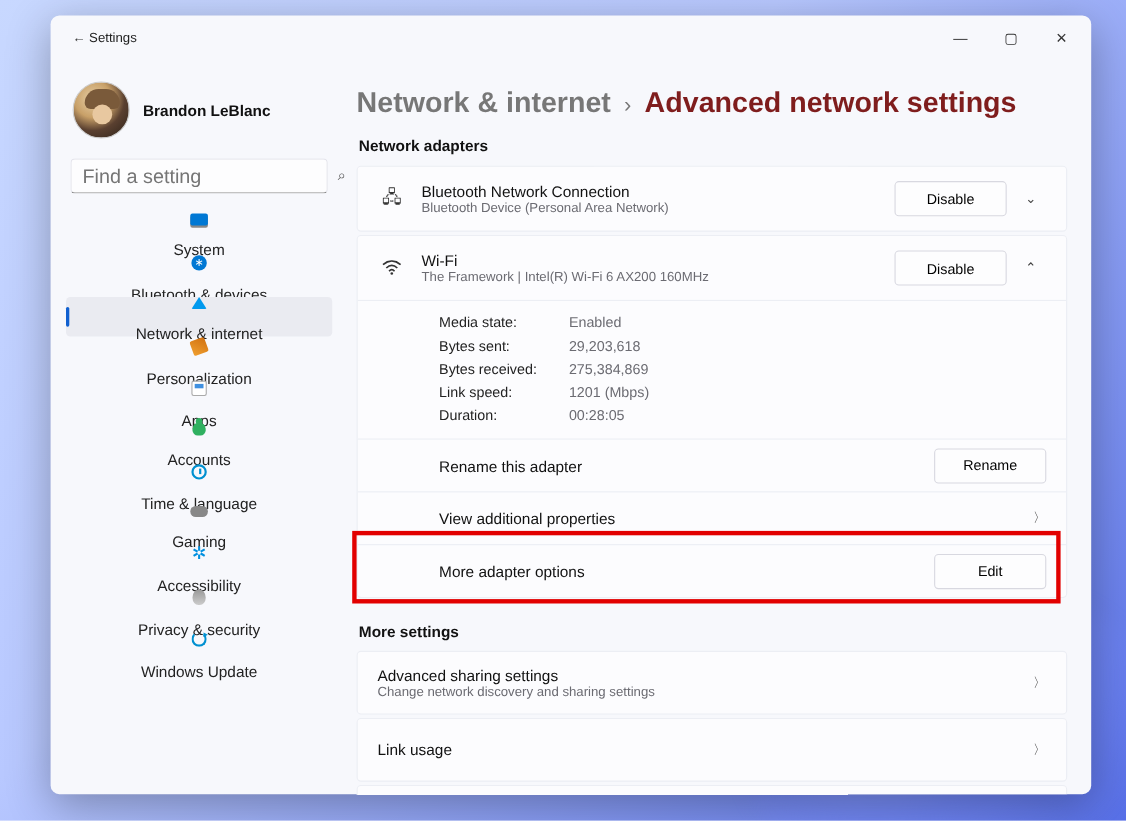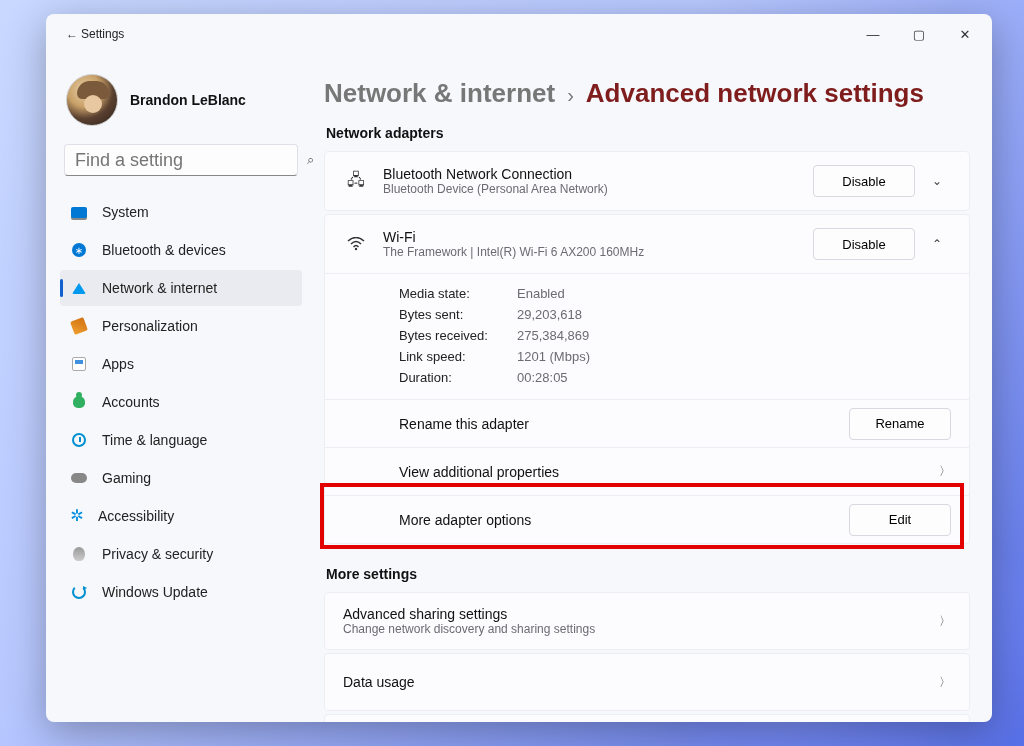--- a/index.html
+++ b/index.html
@@ -70,21 +70,21 @@
     height: 32px; border: 1px solid #e0e0e8; border-bottom: 1px solid #888;
     border-radius: 4px; background: #fdfdfe; padding: 0 10px;
     margin: 0 4px 18px 4px;
   }
   .search-box input { flex: 1; border: none; outline: none; background: transparent; font-size: 18px; }
   .search-icon { font-size: 13px; color: #555; }
   .nav { display: flex; flex-direction: column; gap: 2px; }
   .nav-item {
     display: flex; align-items: center; gap: 14px;
     height: 36px; padding: 0 10px; border-radius: 4px;
-    font-size: 14px; color: #222; cursor: pointer;
+    font-size: 14px; color: #222; cursor: pointer; flex-direction: column;
   }
   .nav-item.active { background: #eaebf1; position: relative; }
   .nav-item.active::before{
     content:"";position:absolute;left:0;top:9px;bottom:9px;width:3px;
     background:#1060d0;border-radius:2px;
   }
   .nav-icon { width: 18px; height: 18px; display: inline-flex; align-items: center; justify-content: center; font-size: 14px; }
   .ico-system{width:16px;height:11px;background:#0078d4;border-radius:2px;box-shadow:0 2px 0 #888;}
   .ico-bt{width:14px;height:14px;background:#0078d4;border-radius:50%;display:flex;align-items:center;justify-content:center;color:#fff;font-size:10px;}
   .ico-net{width:0;height:0;border-left:7px solid transparent;border-right:7px solid transparent;border-bottom:11px solid #0099ee;border-radius:2px;}
@@ -318,21 +318,21 @@
             <div class="col">
               <div class="row-title">Advanced sharing settings</div>
               <div class="row-sub">Change network discovery and sharing settings</div>
             </div>
             <span class="chev-r">〉</span>
           </div>
         </div>
 
         <div class="more-card">
           <div class="more-row">
-            <div class="row-title">Data usage</div>
+            <div class="row-title">Link usage</div>
             <span class="chev-r">〉</span>
           </div>
         </div>
 
         <div class="more-card">
           <div class="more-row" style="min-height:44px;">
             
             
           </div>
         </div>

